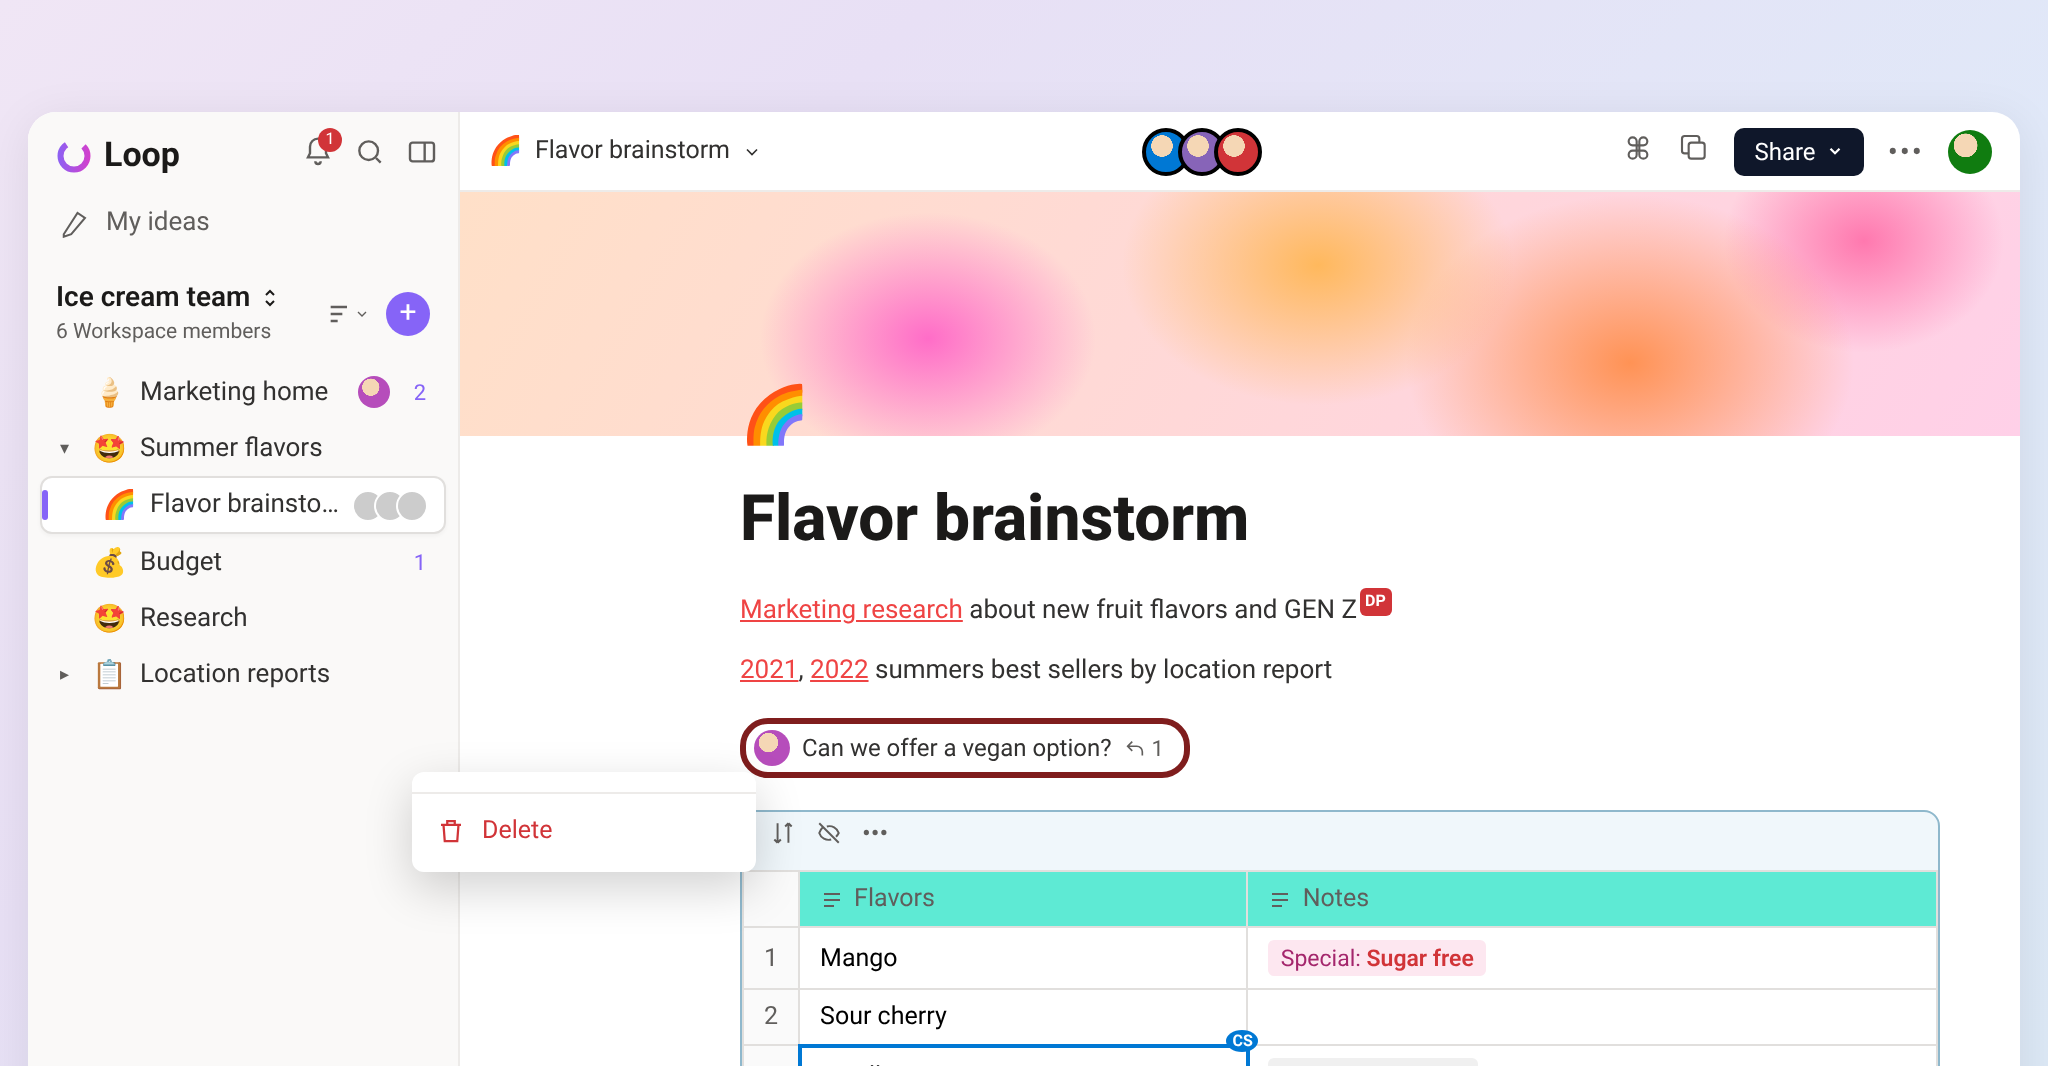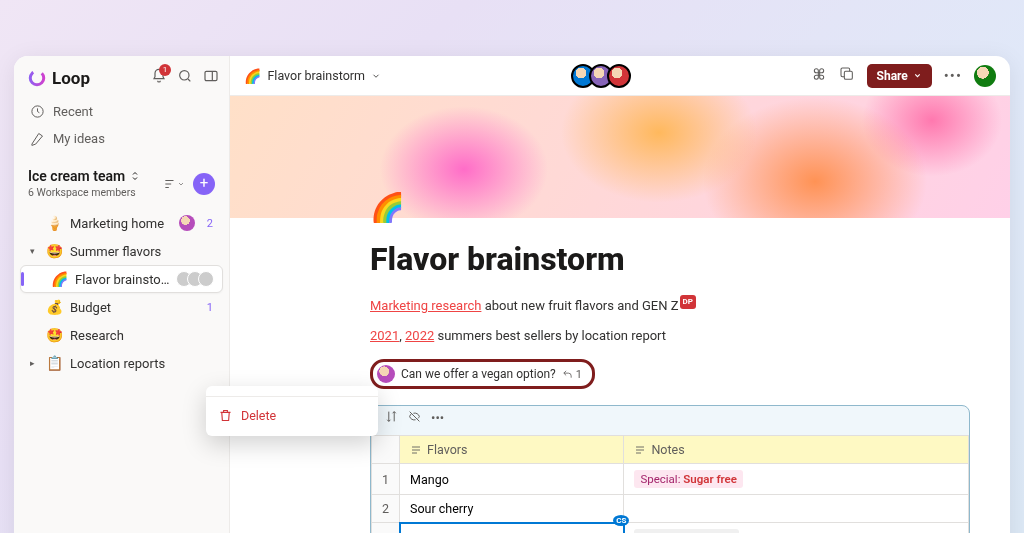--- a/index.html
+++ b/index.html
@@ -105,21 +105,21 @@
   .presence .pv {
     width: 24px; height: 24px; border-radius: 50%; border: 2px solid; margin-left: -6px;
   }
   .presence .pv:first-child { margin-left: 0; }
   .pv1 { background: radial-gradient(circle at 40% 35%, #f5d7b5 30%, #0078d4 31%); border-color: #0078d4; }
   .pv2 { background: radial-gradient(circle at 40% 35%, #f5d7b5 30%, #8764b8 31%); border-color: #8764b8; }
   .pv3 { background: radial-gradient(circle at 40% 35%, #f5d7b5 30%, #d13438 31%); border-color: #d13438; }
   .top-icons { display: flex; gap: 12px; color: #605e5c; align-items: center; }
   .top-icons svg { width: 16px; height: 16px; }
   .share-btn {
-    background: #7f1d1d; color: #fff; font-size: 12px; font-weight: 700;
+    background: #0f172a; color: #fff; font-size: 12px; font-weight: 400;
     padding: 5px 10px; border-radius: 5px; display: flex; align-items: center; gap: 5px;
   }
   .share-btn svg { width: 9px; height: 9px; }
   .more-dots { color: #605e5c; font-size: 15px; letter-spacing: 1px; }
   .me-av { width: 22px; height: 22px; border-radius: 50%; background: radial-gradient(circle at 40% 35%, #f5d7b5 30%, #107c10 31%); }
   
   .banner {
     height: 122px; flex: 0 0 122px;
     background:
       radial-gradient(ellipse 120px 90px at 30% 60%, rgba(255,72,196,0.75), transparent 70%),
@@ -157,21 +157,21 @@
     overflow: hidden; position: relative;
   }
   .lc-title {
     font-size: 17px; font-weight: 800; padding: 8px 14px 4px 14px; color: #1b1a19;
   }
   .lc-tools { display: flex; gap: 10px; padding: 2px 14px 8px 14px; color: #605e5c; align-items: center; }
   .lc-tools svg { width: 13px; height: 13px; }
   .lc-tools .dots { font-size: 13px; }
   .tbl { width: 100%; border-collapse: collapse; background: #fff; font-size: 12.5px; }
   .tbl th, .tbl td { border: 1px solid #e1dfdd; padding: 6px 10px; text-align: left; }
-  .tbl th { background: #fef9c3; font-weight: 400; color: #605e5c; }
+  .tbl th { background: #5eead4; font-weight: 400; color: #605e5c; }
   .tbl th .th-inner { display: flex; align-items: center; gap: 5px; }
   .tbl th svg { width: 12px; height: 12px; }
   .tbl .rownum { width: 28px; text-align: center; color: #605e5c; background: #fafafa; }
   .tag {
     display: inline-block; padding: 2px 6px; border-radius: 3px; font-size: 11.5px;
   }
   .tag-pink { background: #fde7f0; color: #a4266c; }
   .tag-pink b { color: #d13438; font-weight: 600; }
   .tag-gray { background: #f0f0f0; color: #555; }
   .tag-gray b { font-weight: 600; }
@@ -230,27 +230,20 @@
         <span>
           <svg viewBox="0 0 24 24" fill="none" stroke="currentColor" stroke-width="1.8">
               <rect x="3" y="5" width="18" height="14" rx="2"></rect>
               <path d="M14 5v14"></path>
             </svg>
         </span>
       </div>
     </div>
 
     <div class="sb-nav">
-      <div class="sb-nav-item">
-        <svg viewBox="0 0 24 24" fill="none" stroke="currentColor" stroke-width="1.6">
-            <circle cx="12" cy="12" r="9"></circle>
-            <path d="M12 7v5l3 2"></path>
-          </svg>
-        <span>Recent</span>
-      </div>
       <div class="sb-nav-item">
         <svg viewBox="0 0 24 24" fill="none" stroke="currentColor" stroke-width="1.6">
             <path d="M3 21 14 4l6 4-11 13-6 2z"></path>
           </svg>
         <span>My ideas</span>
       </div>
     </div>
 
     <div class="workspace-hdr">
       <div class="wh-left">

